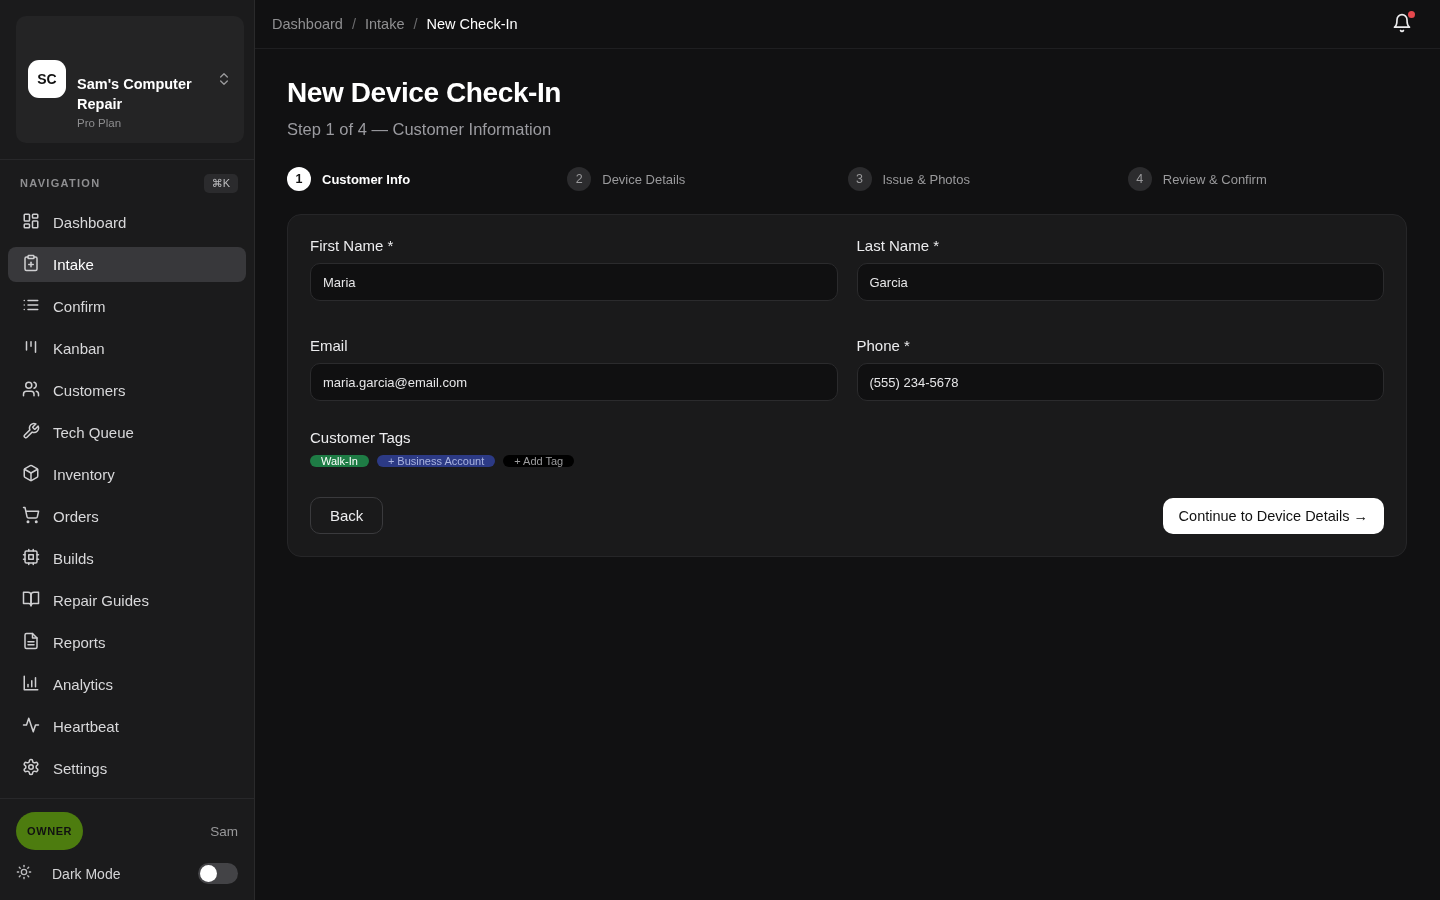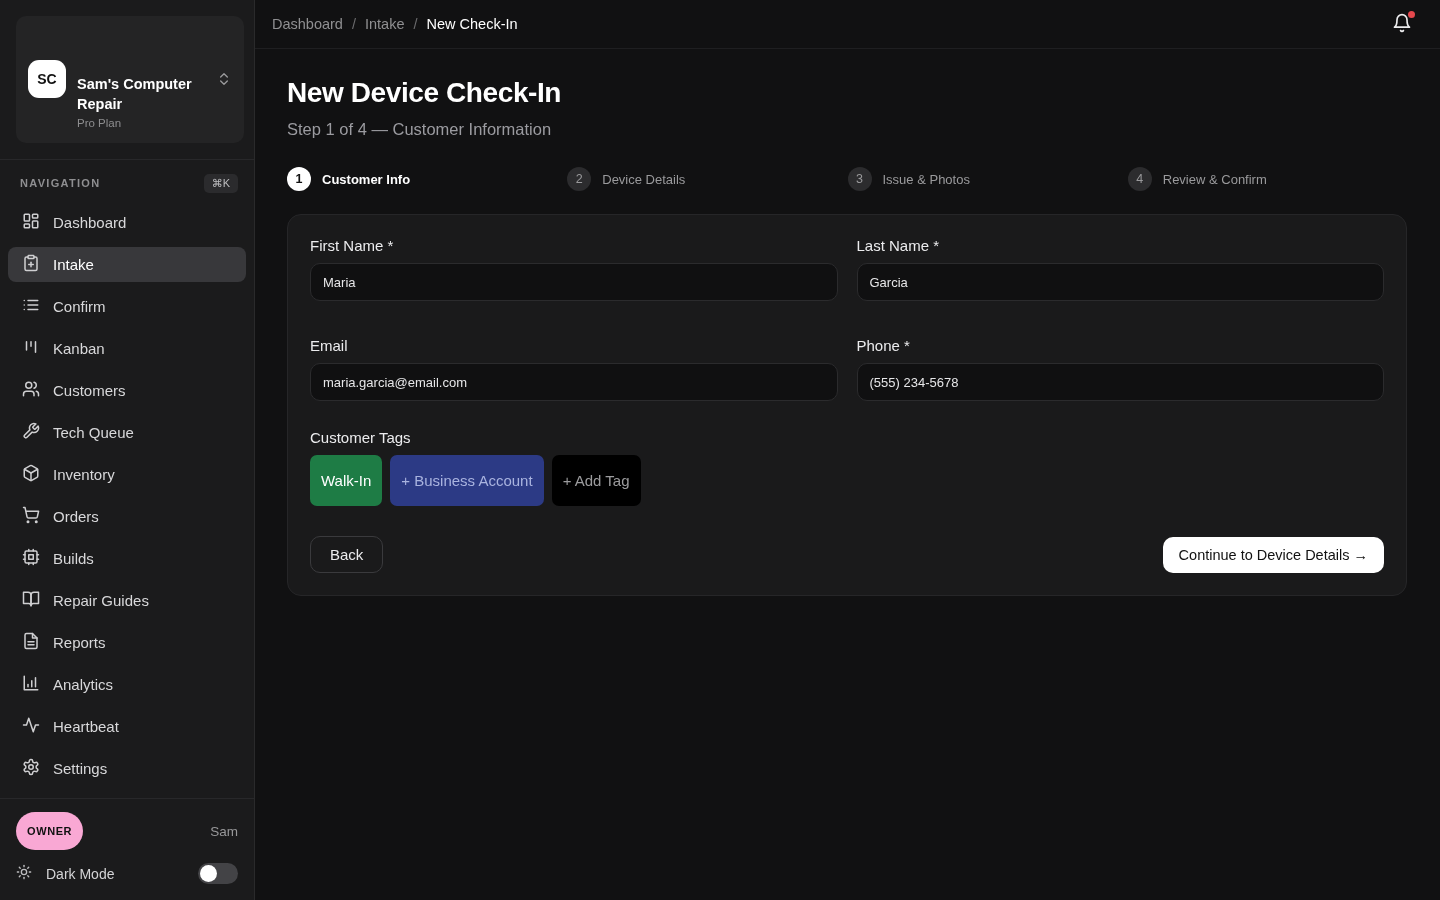--- a/index.html
+++ b/index.html
@@ -53,26 +53,26 @@
   }
   .nav-item svg { width:18px; height:18px; stroke:#cfcfd1; }
   .nav-item.active { background:#38383b; color:#ffffff; }
 
   .sidebar-footer {
     margin-top:auto; border-top:1px solid #28282a;
     padding:13px 16px 16px 16px;
   }
   .foot-row { display:flex; align-items:center; justify-content:space-between; }
   .owner-badge {
-    background:#f9a8d4; color:#111; font-size:11px; font-weight:bold;
+    background:#4d7c0f; color:#111; font-size:11px; font-weight:bold;
     letter-spacing:0.6px; padding:13px 11px; border-radius:999px;
   }
   .foot-user { color:#98989a; font-size:13.5px; }
   .darkmode-row { margin-top:13px; }
-  .dm-left { display:flex; align-items:center; gap:14px; color:#d4d4d6; font-size:14px; }
+  .dm-left { display:flex; align-items:center; gap:20px; color:#d4d4d6; font-size:14px; }
   .dm-left svg { width:16px; height:16px; stroke:#bdbdbf; }
   .toggle {
     width:40px; height:21px; background:#434346; border-radius:999px;
     position:relative; cursor:pointer;
   }
   .toggle-knob {
     position:absolute; left:2px; top:2px; width:17px; height:17px;
     border-radius:50%; background:#fff;
   }
 
@@ -121,21 +121,21 @@
   .field-label { display:block; font-size:15px; color:#ececee; margin-bottom:9px; }
   .text-input {
     width:100%; height:38px; background:#101011;
     border:1px solid #2b2b2d; border-radius:10px;
     color:#e6e6e8; font-size:13px; padding:0 12px;
     font-family:"Liberation Sans", sans-serif; outline:none;
   }
   .tags-section { margin-top:28px; }
   .tags-row { display:flex; gap:8px; margin-top:9px; }
   .tag {
-    font-size:15px; padding:17px 11px; border-radius:7px;
+    font-size:11px; padding:0 11px; border-radius:7px;
     cursor:pointer; border:none; font-family:"Liberation Sans",sans-serif;
   }
   .tag-green { background:#1e7c45; color:#ffffff; }
   .tag-blue { background:#2c3a85; color:#a9b3df; }
   .tag-neutral { background:#000000; color:#9c9c9e; }
 
   .actions { margin-top:30px; display:flex; align-items:center; justify-content:space-between; }
   .btn-back {
     background:transparent; border:1px solid #3a3a3d; color:#ececee;
     font-size:15px; padding:9px 19px; border-radius:10px; cursor:pointer;

